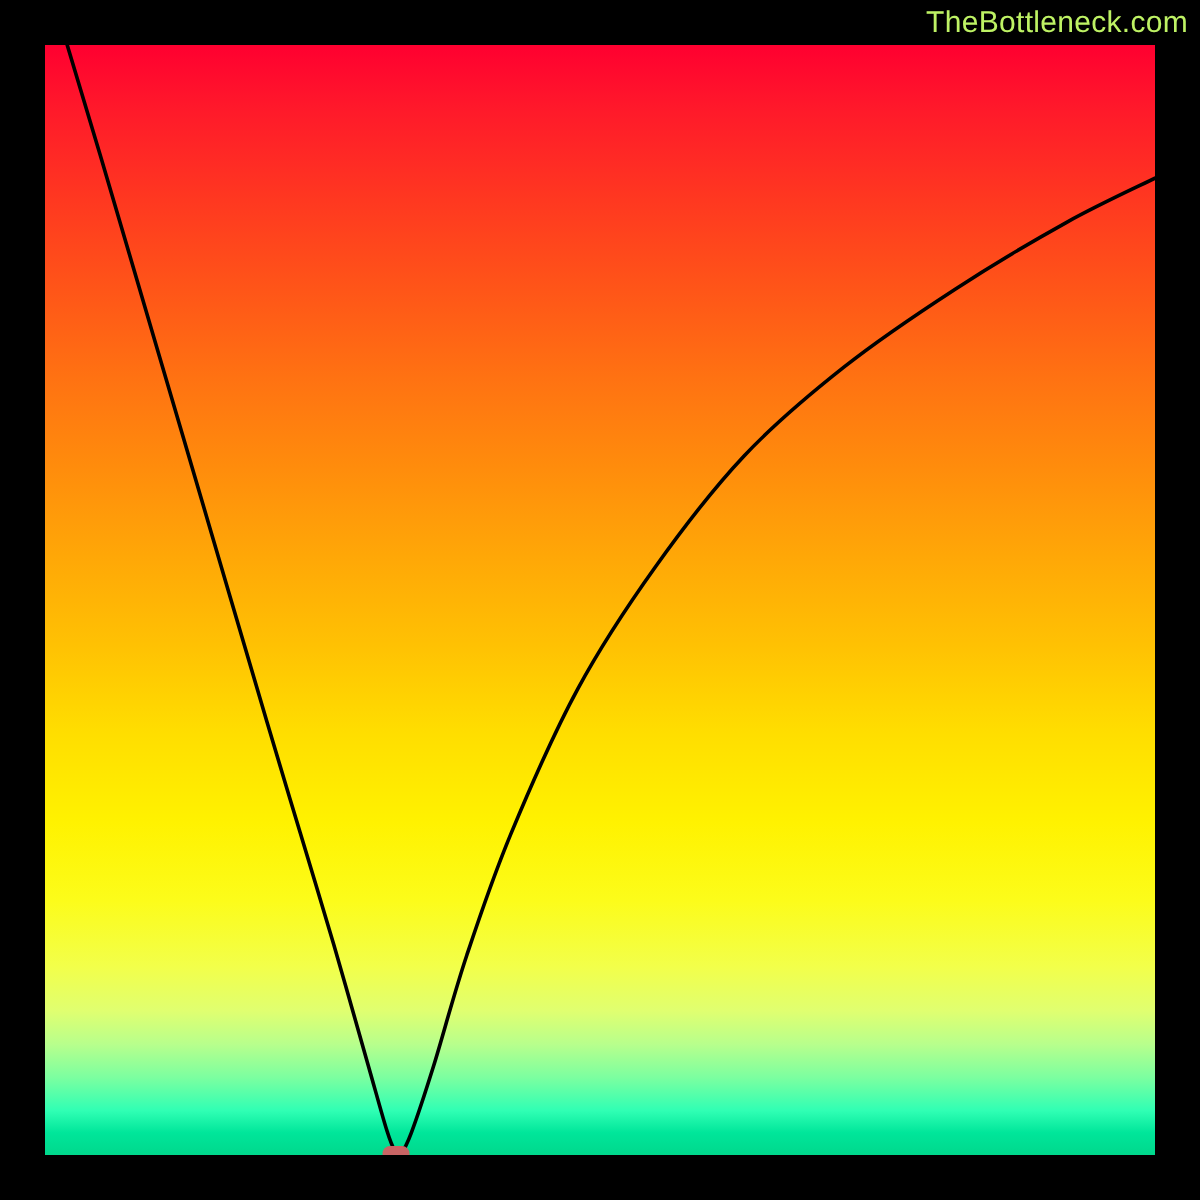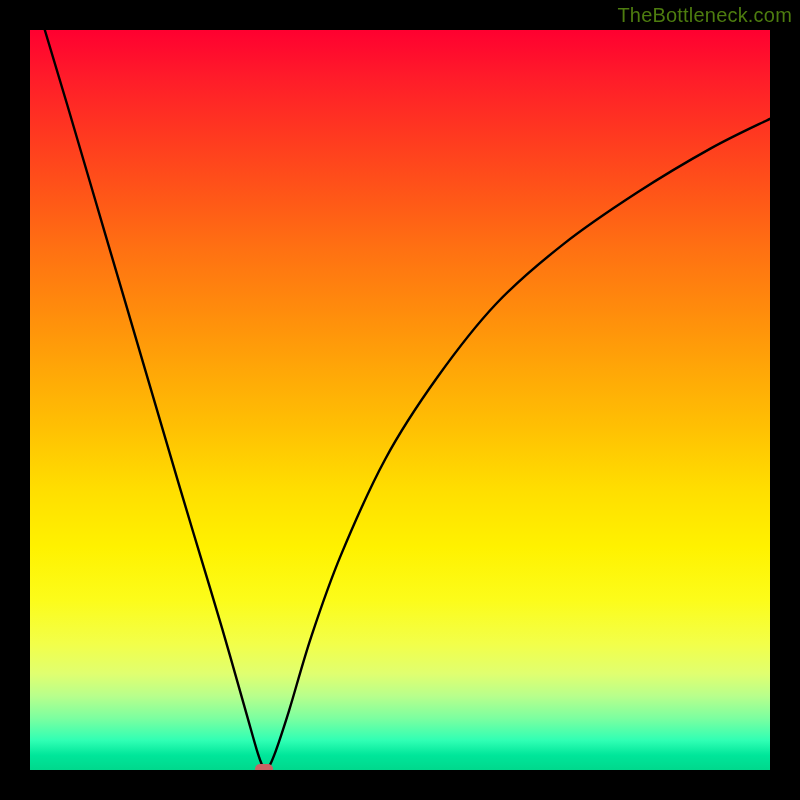--- a/index.html
+++ b/index.html
@@ -58,21 +58,21 @@
     width: 18px;
     height: 10px;
     border-radius: 5px;
     background: #c86464;
     transform: translate(-50%, -50%);
   }
   .watermark {
     position: absolute;
     top: 4px;
     right: 8px;
-    color: #4d7c0f;
+    color: #bef264;
     font-size: 20px;
     font-weight: 500;
     letter-spacing: 0.2px;
   }
 </style>
 </head>
 <body>
 
 <div class="frame">
 

